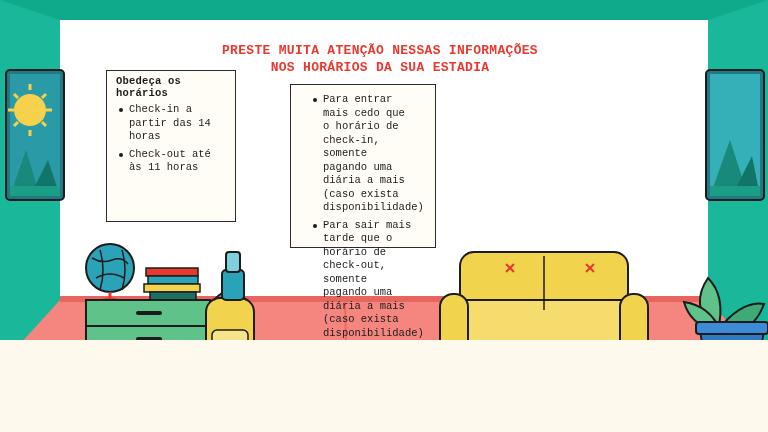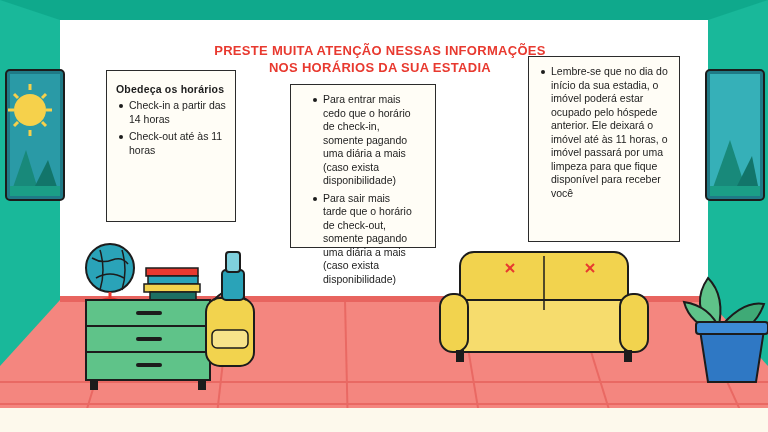--- a/index.html
+++ b/index.html
@@ -3,24 +3,24 @@
 <meta charset="utf-8">
 <style>
   html, body {
     margin: 0;
     padding: 0;
     background: #fdf9ec;
   }
   #page {
     position: relative;
     width: 768px;
-    height: 408px;
+    height: 340px;
     overflow: hidden;
     background: #fdf4e3;
-    font-family: Liberation Sans, sans-serif;
+    font-family: Liberation Mono, monospace;
   }
   #scene {
     position: absolute;
     inset: 0;
   }
   
   .panel {
     position: absolute;
     background: #fffdf6;
     border: 1px solid #2b2b2b;
@@ -67,21 +67,21 @@
     width: 348px;
     text-align: center;
     color: #e8392f;
     font-weight: bold;
     font-size: 13px;
     line-height: 17px;
     letter-spacing: .3px;
     text-transform: uppercase;
   }
 
-  #panel-horarios { left: 106px; top: 70px; width: 130px; height: 152px; padding: 12px 9px; }
+  #panel-horarios { left: 106px; top: 70px; width: 130px; height: 152px; padding: 4px 9px; }
   #panel-regras   { left: 290px; top: 84px; width: 146px; height: 164px; padding: 8px 19px; }
   #panel-lembrete { left: 528px; top: 56px; width: 152px; height: 186px; padding: 8px 9px; }
 
   
   #bubble {
     position: absolute;
     left: 446px;
     top: 118px;
     width: 50px;
     height: 100px;
@@ -245,20 +245,15 @@
     </ul>
   </div>
 
   <div class="panel" id="panel-regras">
     <ul>
       <li>Para entrar mais cedo que o horário de check-in, somente pagando uma diária a mais (caso exista disponibilidade)</li>
       <li>Para sair mais tarde que o horário de check-out, somente pagando uma diária a mais (caso exista disponibilidade)</li>
     </ul>
   </div>
 
-  <div class="panel" id="panel-lembrete">
-    <ul>
-      <li>Lembre-se que no dia do início da sua estadia, o imóvel poderá estar ocupado pelo hóspede anterior. Ele deixará o imóvel até às 11 horas, o imóvel passará por uma limpeza para que fique disponível para receber você</li>
-    </ul>
-  </div>
 
 
 </div>
 
 </body></html>

